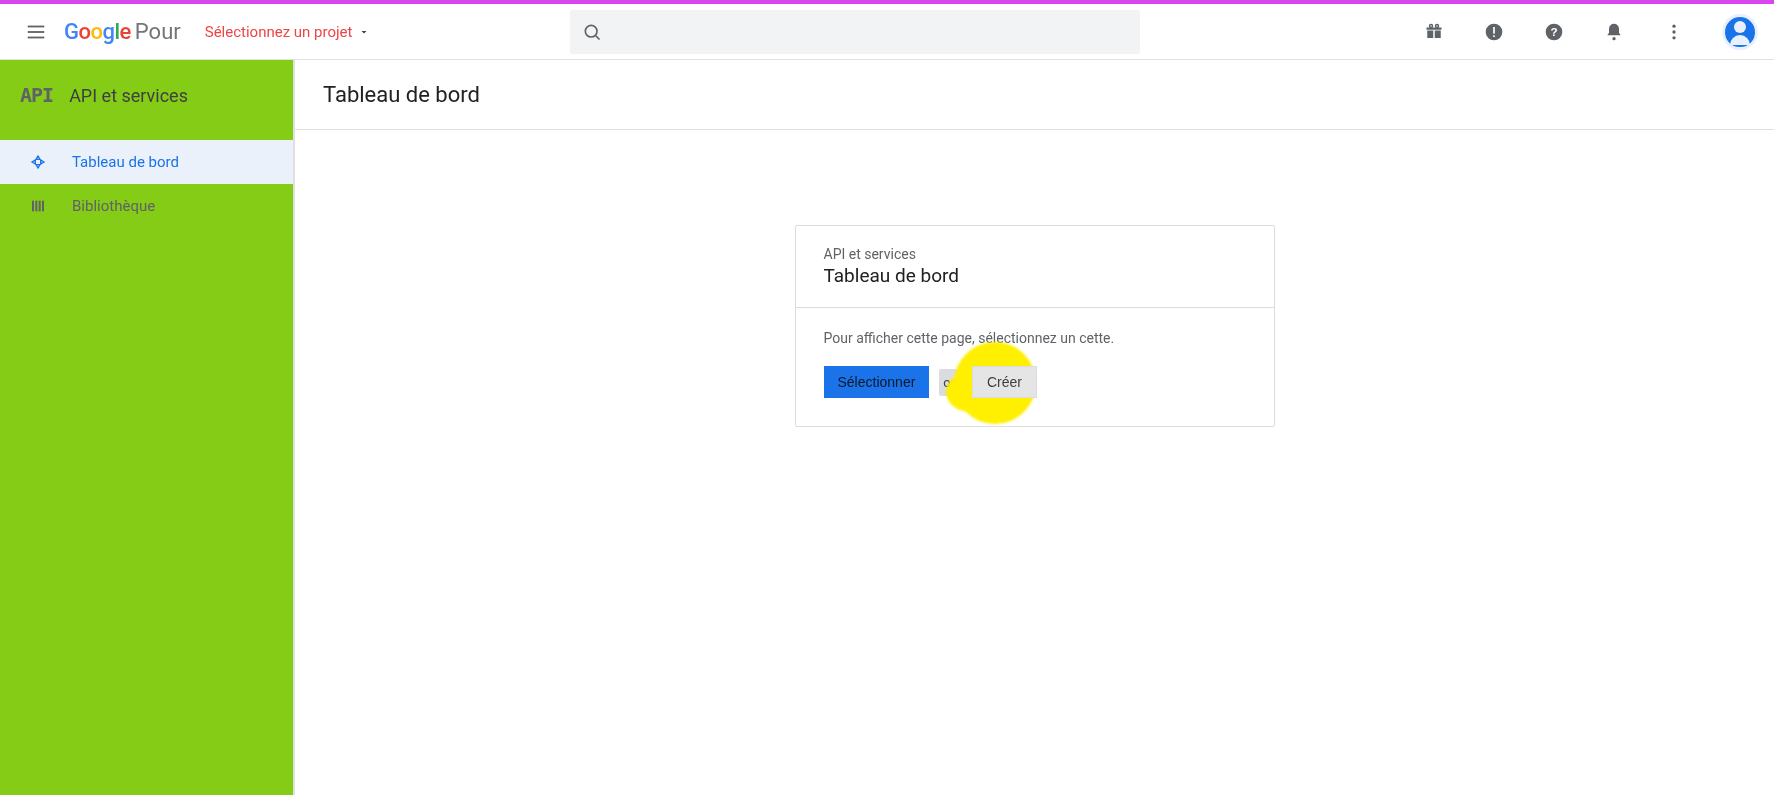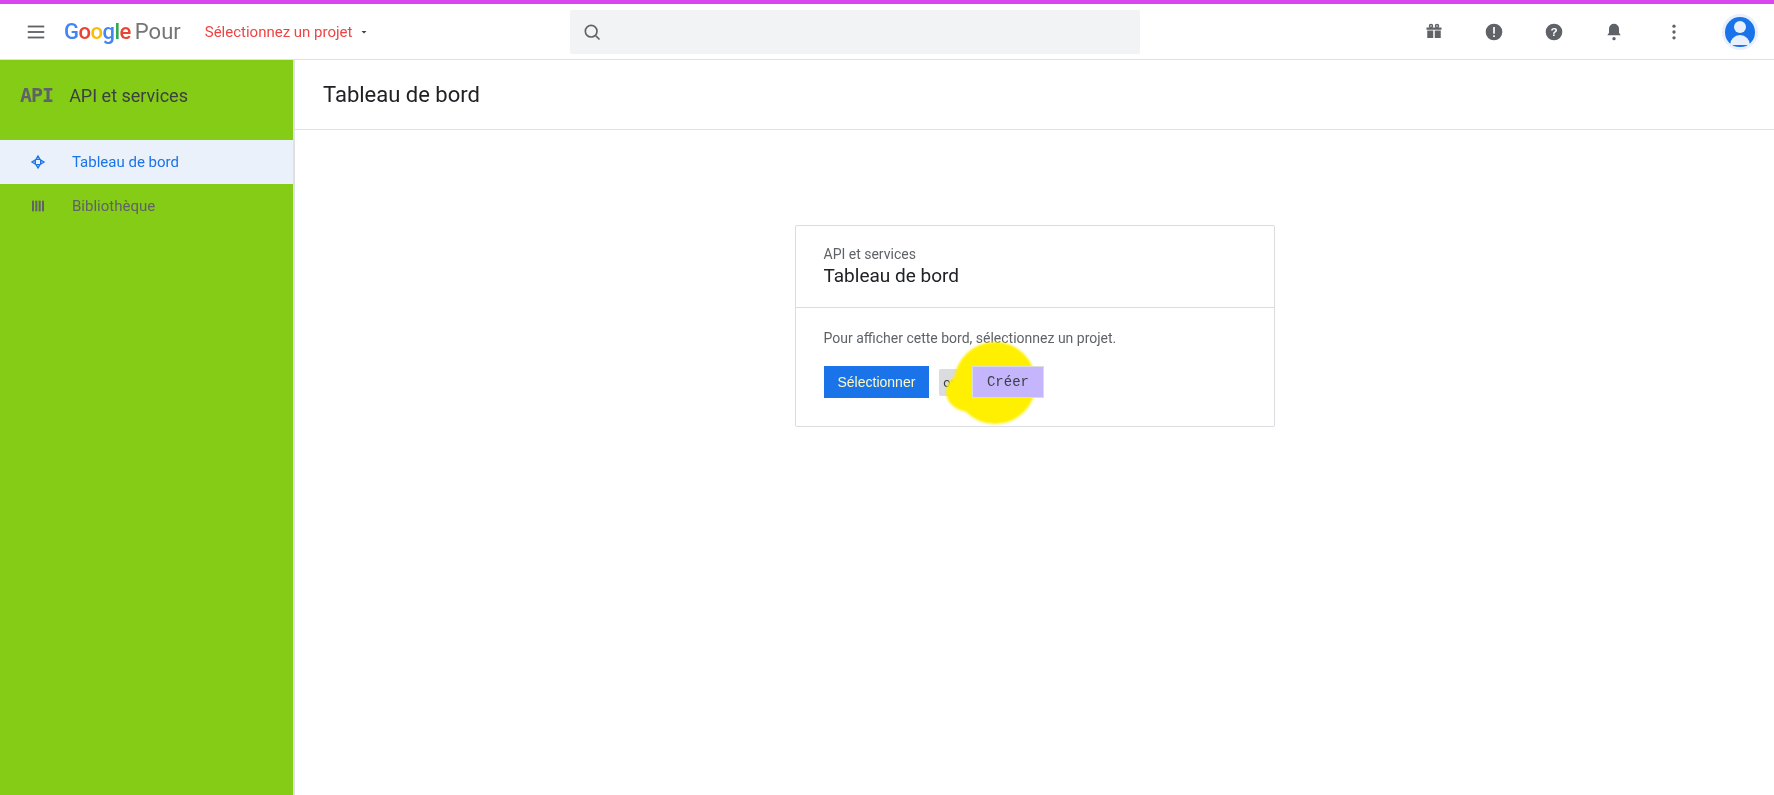--- a/index.html
+++ b/index.html
@@ -227,43 +227,42 @@
 }
 .card-actions {
   margin-top: 20px;
   display: flex;
   align-items: center;
   gap: 10px;
   position: relative;
 }
 .btn-primary {
   background: #1a73e8;
-  color: #fef9c3;
+  color: #0f172a;
   border: none;
   padding: 8px 14px;
   font-size: 14px;
   cursor: pointer;
 }
 .or-badge {
   background: #dadce0;
   color: #3c4043;
   font-size: 13px;
   padding: 6px 4px;
   border-radius: 2px;
 }
 .btn-secondary {
-  background: #c4b5fd;
+  background: #e5e5e5;
   border: 1px solid #dadce0;
   padding: 7px 14px;
   font-size: 14px;
   color: #3c4043;
   cursor: pointer;
   position: relative;
   z-index: 2;
-  font-family: Liberation Mono, monospace;
 }
 .highlight-blob {
   position: absolute;
   width: 82px;
   height: 82px;
   background: #ffef00;
   border-radius: 50%;
   left: 130px;
   top: -24px;
   z-index: 1;
@@ -382,21 +381,21 @@
     <div class="main-header">
       <h1>Tableau de bord</h1>
     </div>
     <div class="card-wrap">
       <div class="card">
         <div class="card-head">
           <div class="subtitle">API et services</div>
           <div class="title">Tableau de bord</div>
         </div>
         <div class="card-body">
-          <div class="instruction">Pour afficher cette bord, sélectionnez un projet.</div>
+          <div class="instruction">Pour afficher cette page, sélectionnez un cette.</div>
           <div class="card-actions">
             <div class="highlight-blob"></div>
             <button class="btn-primary">Sélectionner</button>
             <span class="or-badge">ou</span>
             <button class="btn-secondary">Créer</button>
           </div>
         </div>
       </div>
     </div>
   </main>

